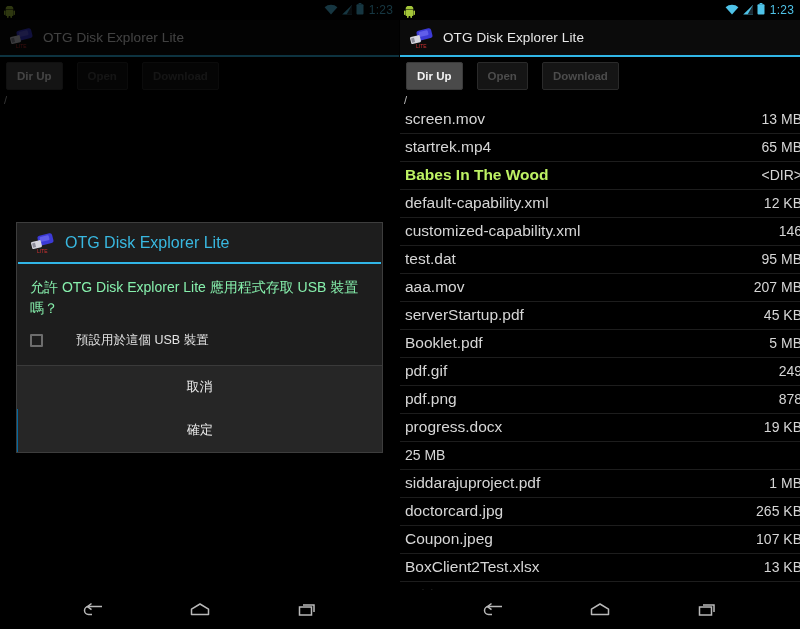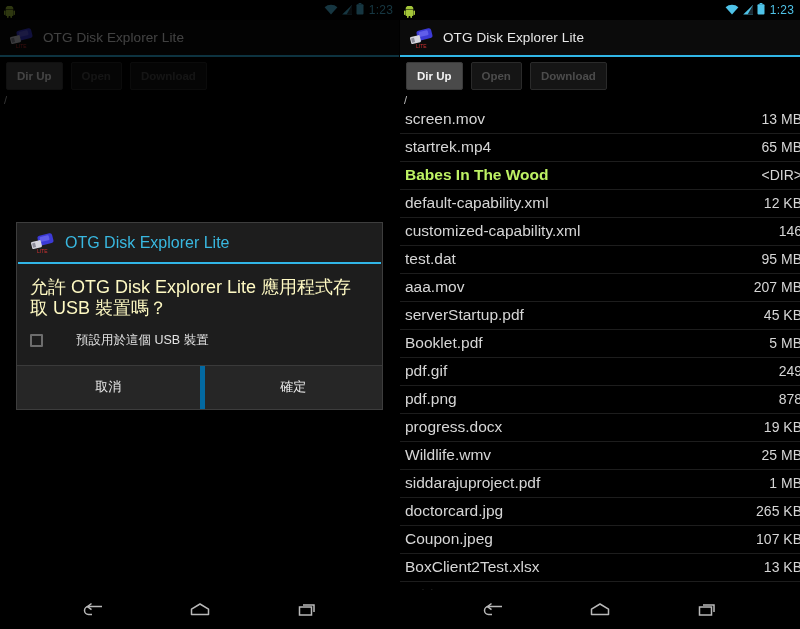--- a/index.html
+++ b/index.html
@@ -37,21 +37,21 @@
     border-bottom: 2px solid #31b6e7;
     position: relative;
   }
   .app-icon { width: 30px; height: 26px; position: relative; flex: 0 0 auto; }
   .app-title { color: #e9e9e9; font-size: 13.5px; margin-left: 7px; letter-spacing: .1px; }
 
   
   .toolbar {
     height: 38px; width: 100%;
     background: #000;
-    display: flex; align-items: center; gap: 8px;
+    display: flex; align-items: center; gap: 14px;
     padding: 0 6px;
   }
   .btn {
     height: 28px; min-width: 44px;
     padding: 0 10px;
     display: flex; align-items: center; justify-content: center;
     font-size: 11.5px; font-weight: bold;
     border-radius: 2px;
     border: 1px solid #3a3a3a;
     background: #4a4a4a;
@@ -103,34 +103,34 @@
     background: #1d1d1d;
     border: 1px solid #3d3d3d;
     z-index: 30;
     box-shadow: 0 2px 10px rgba(0,0,0,.8);
   }
   .dlg-title { display: flex; align-items: center; padding: 8px 10px 7px 10px; }
   .dlg-ticon { width: 30px; height: 24px; position: relative; flex: 0 0 auto; }
   .dlg-ttext { color: #39b8e0; font-size: 16px; margin-left: 8px; }
   .dlg-rule { height: 2px; background: #31b6e7; margin: 0 1px; }
   .dlg-body { padding: 13px 13px 16px 13px; }
-  .dlg-msg { color: #fef9c3; font-size: 18px; line-height: 21px; }
+  .dlg-msg { color: #86efac; font-size: 14px; line-height: 21px; }
   .dlg-check { display: flex; align-items: center; margin-top: 13px; gap: 24px; }
   .cbox {
     width: 13px; height: 13px; border: 2px solid #6d6d6d; background: transparent;
     flex: 0 0 auto; border-radius: 1px;
   }
   .cbox-label { color: #e4e4e4; font-size: 12.5px; margin-left: 9px; }
   .dlg-sep { height: 1px; background: #3a3a3a; }
-  .dlg-actions { display: flex; }
+  .dlg-actions { display: flex; flex-direction: column; }
   .dlg-btn {
     flex: 1 1 50%; text-align: center; color: #ededed; font-size: 13px;
     padding: 12px 0 13px 0; background: #262626;
   }
-  .dlg-btn + .dlg-btn { border-left: 5px solid #0369a1; }
+  .dlg-btn + .dlg-btn { border-left: 1px solid #0369a1; }
 
   
   .usb { position:absolute; inset:0; }
 </style>
 </head>
 <body>
 
 <div class="stage">
 
   <div class="panel left">
@@ -343,21 +343,20 @@
         </div>
         <div class="row">
           <div class="fname">pdf.png</div>
           <div class="fsize">878</div>
         </div>
         <div class="row">
           <div class="fname">progress.docx</div>
           <div class="fsize">19 KB</div>
         </div>
         <div class="row">
-          <div class="fname">Wildlife.wmv</div>
           <div class="fsize">25 MB</div>
         </div>
         <div class="row">
           <div class="fname">siddarajuproject.pdf</div>
           <div class="fsize">1 MB</div>
         </div>
         <div class="row">
           <div class="fname">doctorcard.jpg</div>
           <div class="fsize">265 KB</div>
         </div>

